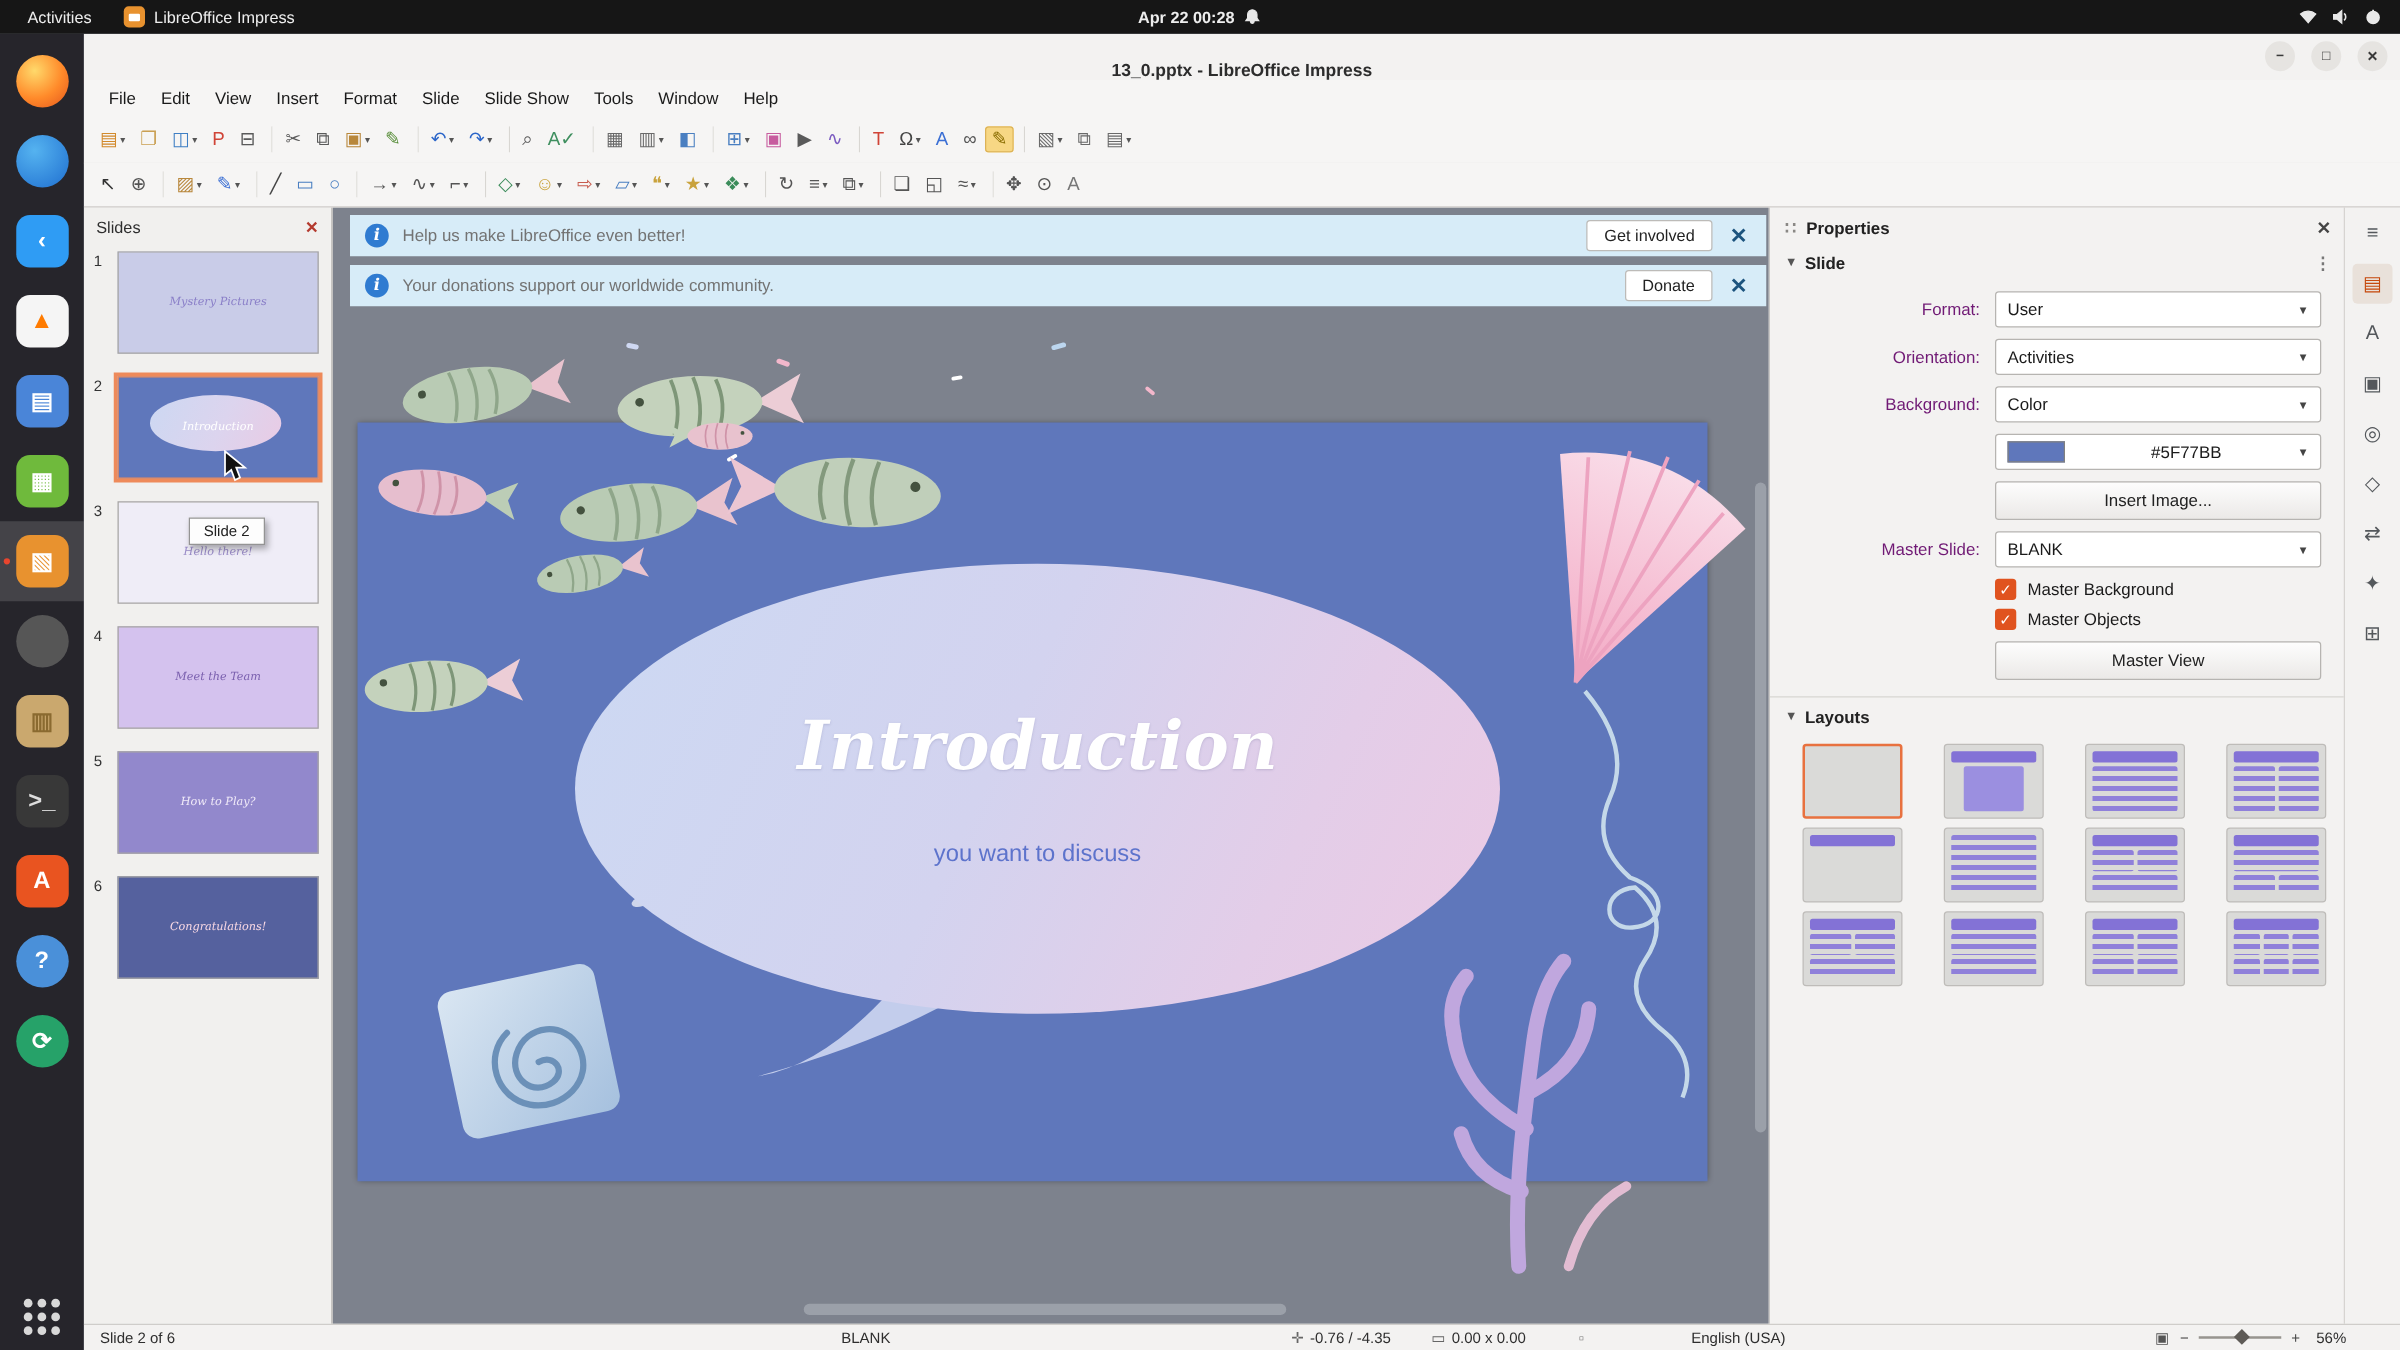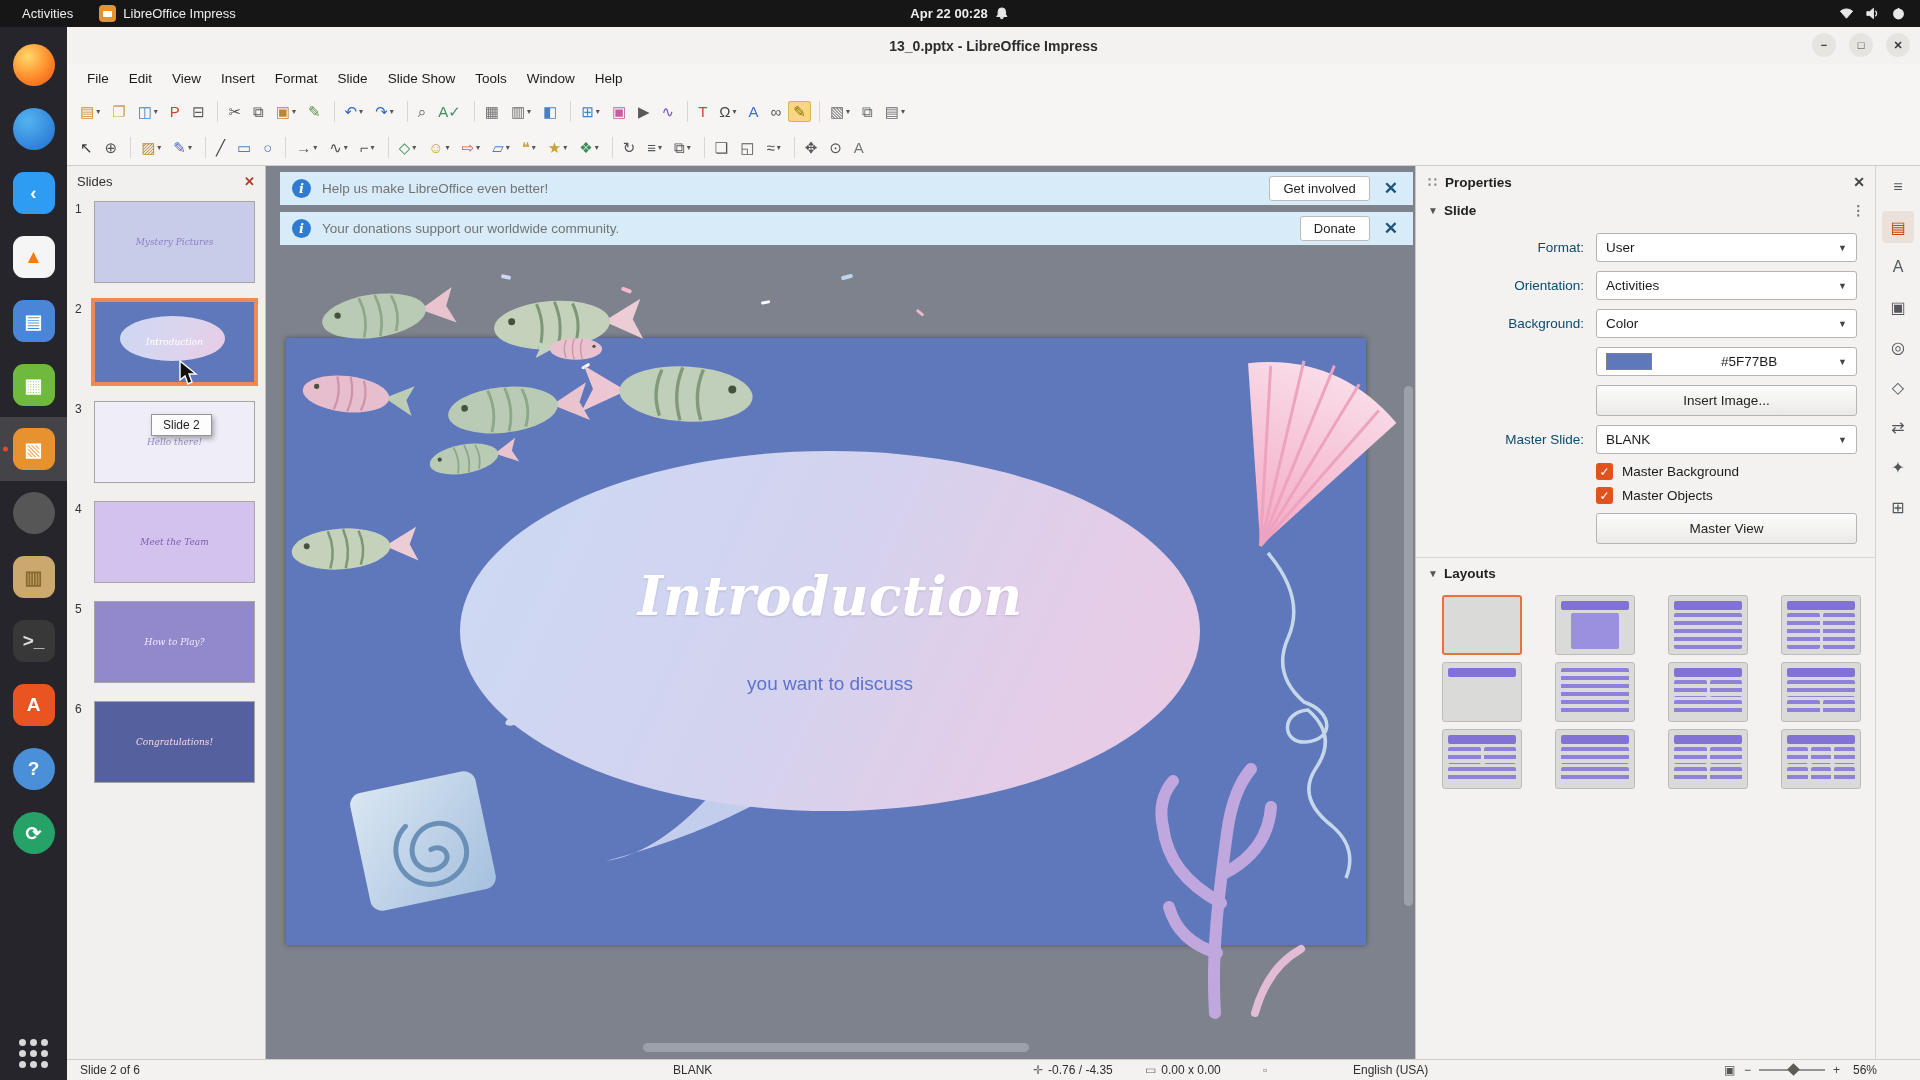--- a/index.html
+++ b/index.html
@@ -25,21 +25,21 @@
   .dock-item.active::before{content:"";position:absolute;left:3px;top:50%;transform:translateY(-50%);width:5px;height:5px;border-radius:50%;background:#e8452e}
   .di{width:42px;height:42px;display:flex;align-items:center;justify-content:center;font-weight:bold;font-size:19px}
   .di.circle{border-radius:50%}
   .di.square{border-radius:11px}
   .dock-grid{position:absolute;left:0;bottom:12px;width:67px;display:flex;justify-content:center}
   .grid9{display:grid;grid-template-columns:repeat(3,7px);gap:4px}
   .grid9 b{width:7px;height:7px;border-radius:50%;background:#d8d8d8}
 
   
   .titlebar{position:absolute;left:67px;top:27px;right:0;height:37px;background:#f3f2f1;border-bottom:3px solid #7f1d1d;
-            display:flex;align-items:center;justify-content:center;font-weight:bold;font-size:14px;color:#2c2c2c;z-index:30}
+            display:flex;align-items:flex-end;justify-content:center;font-weight:bold;font-size:14px;color:#2c2c2c;z-index:30}
   .win-btns{position:absolute;right:10px;top:6px;display:flex;gap:13px}
   .win-btn{width:24px;height:24px;border-radius:50%;background:#e6e4e1;display:flex;align-items:center;justify-content:center;font-size:11px;color:#3a3a3a}
   .menubar{position:absolute;left:67px;top:64px;right:0;height:28px;background:#f6f5f4;display:flex;align-items:center;padding-left:10px;z-index:30}
   .menu-item{padding:4px 10px;border-radius:3px;font-size:13.5px}
 
   
   .toolbar{position:absolute;left:67px;right:0;background:#f6f5f4;display:flex;align-items:center;padding-left:8px;z-index:30}
   .tb1{top:92px;height:38px;border-bottom:1px solid #eceae7}
   .tb2{top:130px;height:35px;border-bottom:1px solid #cfccc9}
   .tbtn{display:flex;align-items:center;padding:3px 5px;border-radius:3px;margin-right:2px}
@@ -93,21 +93,21 @@
 
   
   .props{position:absolute;left:1415px;top:165px;width:461px;bottom:20px;background:#f3f2f1;border-left:1px solid #c9c7c5;z-index:20;font-size:13.5px}
   .props-header{display:flex;align-items:center;height:34px;padding:0 12px;font-weight:bold;color:#222}
   .ph-grip{color:#8a8885;margin-right:8px;font-size:14px}
   .ph-close{margin-left:auto;color:#444;font-size:14px}
   .section-head{display:flex;align-items:center;padding:3px 12px 6px;font-weight:bold;color:#222}
   .sh-chev{font-size:10px;margin-right:6px;color:#555}
   .sh-more{margin-left:auto;color:#777}
   .prow{display:flex;align-items:center;margin:9px 20px 9px 0}
-  .plabel{width:168px;text-align:right;margin-right:12px;color:#0c4a6e}
+  .plabel{width:168px;text-align:right;margin-right:12px;color:#701a75}
   .pcontrol{flex:1;height:27px;background:#fff;border:1px solid #b6b4b1;border-radius:3px;display:flex;align-items:center;padding:0 9px}
   .pcontrol .val{flex:1}
   .pcontrol .arrow{font-size:9px;color:#444}
   .swatch{width:44px;height:15px;border:1px solid #808080;margin-right:8px;flex:none}
   .ctext{flex:1;text-align:center}
   .pbtn{flex:1;height:29px;border:1px solid #b6b4b1;border-radius:3px;background:linear-gradient(#fdfdfd,#ebe9e7);
         display:flex;align-items:center;justify-content:center;color:#222}
   .checkrow{display:flex;align-items:center;margin:7px 0 7px 180px}
   .cbox{width:17px;height:17px;border-radius:3px;background:#e0531f;color:#fff;font-size:12px;display:flex;align-items:center;justify-content:center;margin-right:9px}
   .layouts-head{border-top:1px solid #d8d6d2;margin-top:13px;padding-top:8px}

